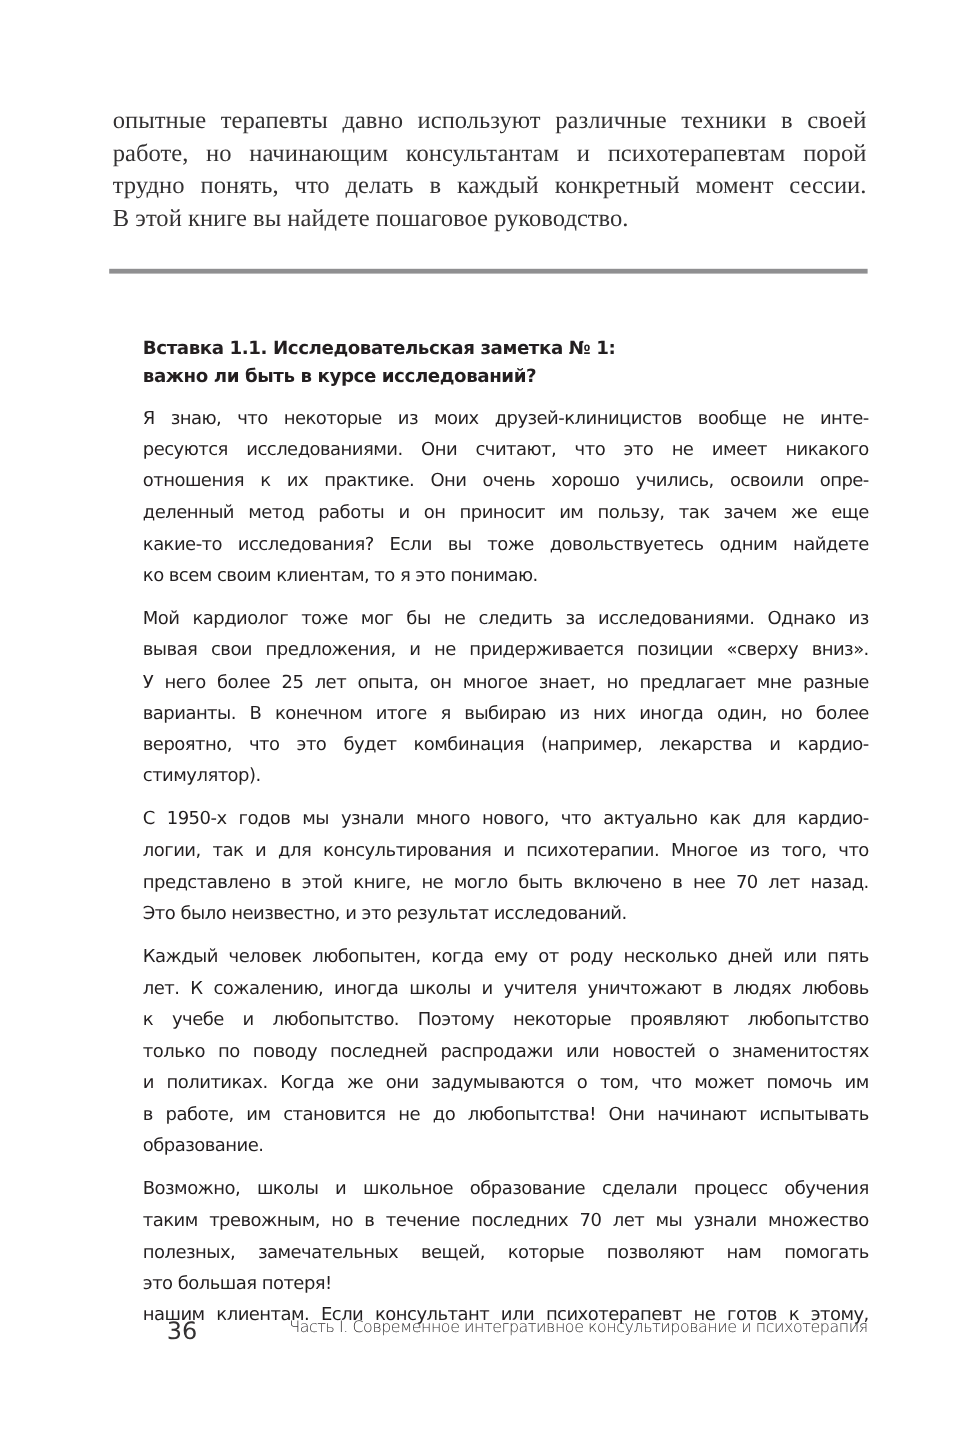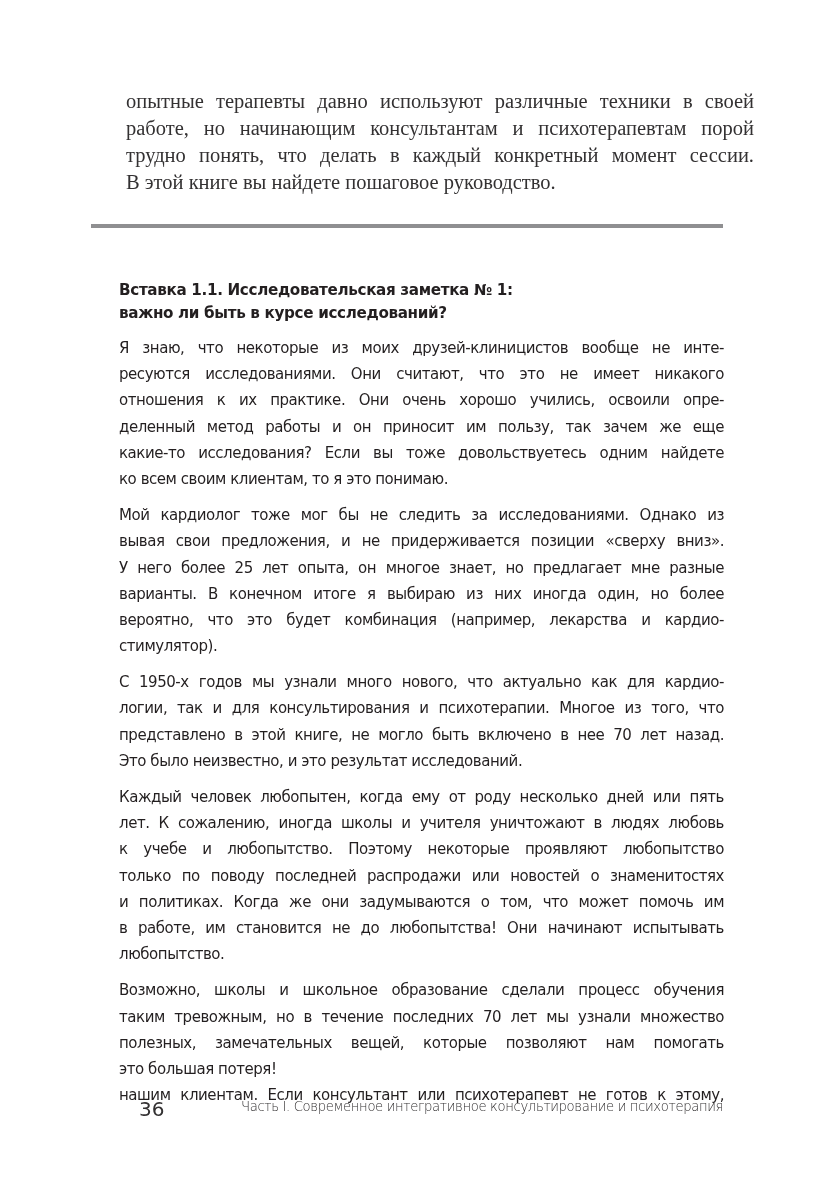--- a/index.html
+++ b/index.html
@@ -4,21 +4,20 @@
   <style>
     html, body { margin: 0; padding: 0; }
     body {
       width: 817px; height: 1200px; background: #ffffff;
       position: relative; overflow: hidden; color: #231f20;
     }
     .serif-block {
       position: absolute; left: 94px; top: 88px; width: 628px;
       font-family: "Liberation Serif", serif; font-size: 20.5px;
       color: #333132;
-      margin-left: 32px;
     }
     .serif-block .line {
       height: 27px; line-height: 27px; white-space: nowrap;
       text-align: justify; text-align-last: justify;
     }
     .serif-block .line.last { text-align-last: left; }
     .rule {
       position: absolute; left: 91px; top: 224px; width: 632px; height: 4px;
       background: #8f8f91;
     }
@@ -91,21 +90,21 @@
     <span class="line last">Это было неизвестно, и это результат исследований.</span>
   </div>
 
   <div class="para">
     <span class="line">Каждый человек любопытен, когда ему от роду несколько дней или пять</span>
     <span class="line">лет. К сожалению, иногда школы и учителя уничтожают в людях любовь</span>
     <span class="line">к учебе и любопытство. Поэтому некоторые проявляют любопытство</span>
     <span class="line">только по поводу последней распродажи или новостей о знаменитостях</span>
     <span class="line">и политиках. Когда же они задумываются о том, что может помочь им</span>
     <span class="line">в работе, им становится не до любопытства! Они начинают испытывать</span>
-    <span class="line last">любопытство.</span>
+    <span class="line last">образование.</span>
   </div>
 
   <div class="para">
     <span class="line">Возможно, школы и школьное образование сделали процесс обучения</span>
     <span class="line">таким тревожным, но в течение последних 70 лет мы узнали множество</span>
     <span class="line">полезных, замечательных вещей, которые позволяют нам помогать</span>
     <span class="line last">это большая потеря!</span>
     <span class="line">нашим клиентам. Если консультант или психотерапевт не готов к этому,</span>
   </div>
 </div>

